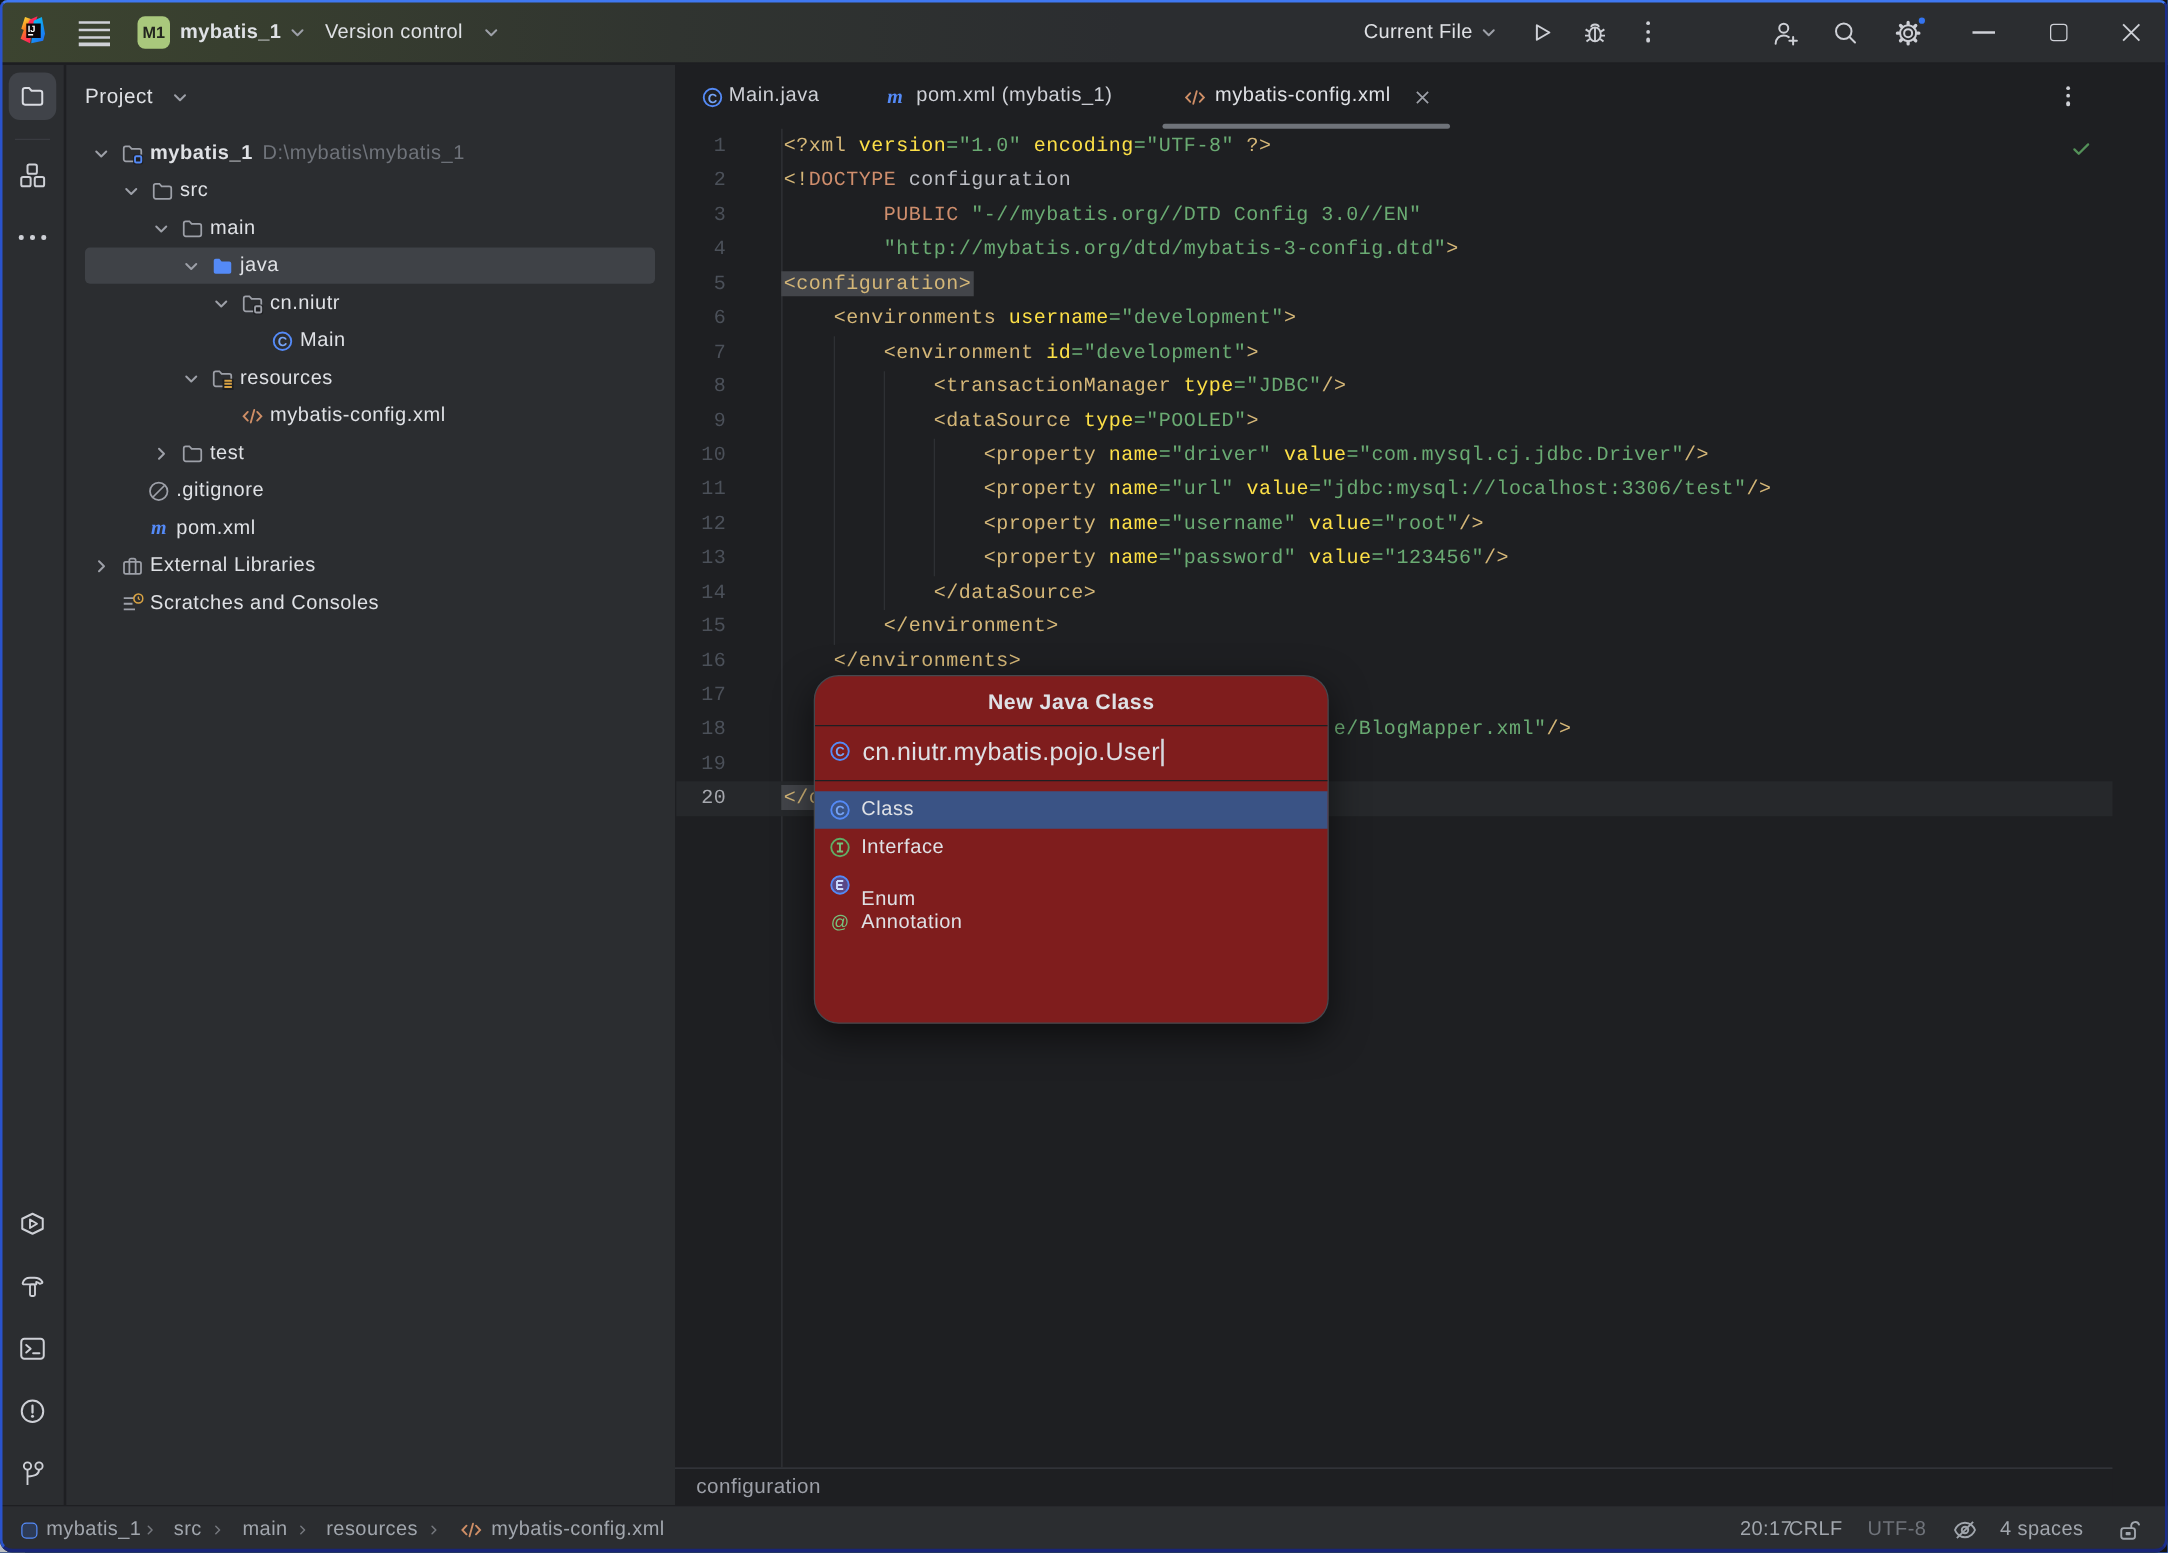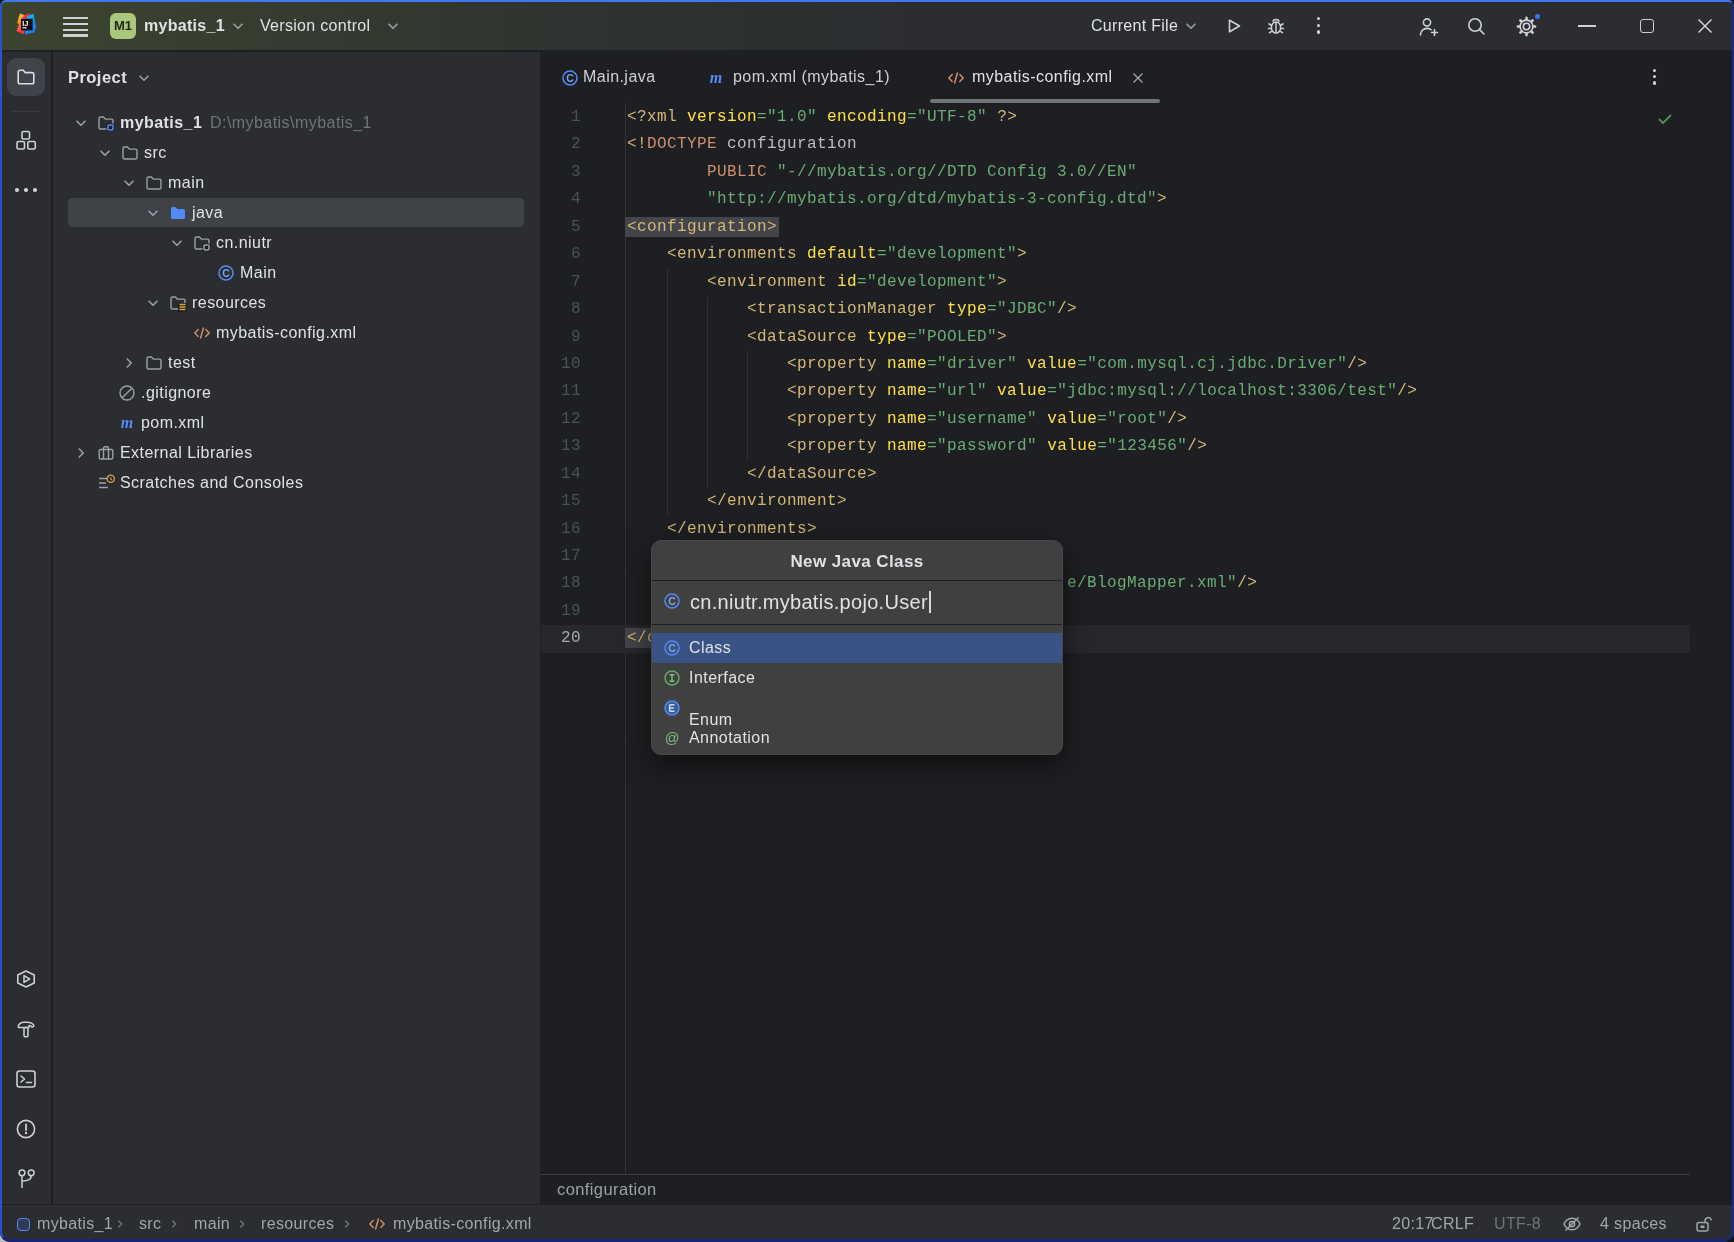--- a/index.html
+++ b/index.html
@@ -21,21 +21,21 @@
 #code .t{color:#d5b778}
 #code .k{color:#cf8e6d}
 #code .s{color:#6aab73}
 #code .a{color:#fde047}
 #code .hl{background:#43454a;padding:1px 2px;margin:0 -2px}
 .guide{position:absolute;width:1px;background:#2e3034;z-index:3}
 .treetx{position:absolute;font-size:16px;letter-spacing:0.45px;color:#dfe1e5;line-height:20px}
 #crumbbar{position:absolute;left:540px;top:1174px;width:1150px;height:30px;background:#1e1f22;border-top:1px solid #393b40}
 #status{position:absolute;left:0;top:1204px;width:1734px;height:38px;background:#2b2d30;border-top:1px solid #1e1f22}
 .st{position:absolute;top:9px;font-size:16px;letter-spacing:0.35px;color:#a1a6ad;line-height:20px}
-#popup{position:absolute;left:651px;top:540px;width:412px;height:215px;background:#404040;border:1px solid #46484e;border-radius:10px;z-index:50;box-shadow:0 10px 30px rgba(0,0,0,.55)}
+#popup{position:absolute;left:651px;top:540px;width:412px;height:279px;background:#7f1d1d;border:1px solid #46484e;border-radius:20px;z-index:50;box-shadow:0 10px 30px rgba(0,0,0,.55)}
 .ptx{position:absolute;left:37px;top:4px;font-size:16px;letter-spacing:0.45px;color:#dfe1e5;line-height:22px}
 </style></head>
 <body>
 <div id="cornerL"></div>
 <div id="win">
 <svg width="0" height="0" style="position:absolute">
 <defs>
 <symbol id="chevD" viewBox="0 0 16 16">
           <path d="M4 6.2 8 10.2 12 6.2" fill="none" stroke="#9da0a8" stroke-width="1.6" stroke-linecap="round" stroke-linejoin="round"></path>
         </symbol>
@@ -235,21 +235,21 @@
  <svg class="ic" style="left:10px;top:112px" width="24" height="24">
         <use href="#dbI"></use>
       </svg>
  <svg class="ic" style="left:10px;top:158px" width="24" height="24" viewBox="0 0 24 24">
         <g transform="skewX(-8)" transform-origin="12 14">
           <path d="M3.8 20.5V9.7M3.6 12.2a4 4 0 0 1 7.3-2.2M11.1 20.5V10M10.9 12.4a4 4 0 0 1 7.3-2.2M18.4 20.5V10.3" fill="none" stroke="#ced0d6" stroke-width="1.9" stroke-linecap="round"></path>
         </g>
       </svg>
 </div>
 <div id="proj">
- <div class="treetx" style="left:15px;top:15px;font-weight:bold;font-size:16.5px">Project</div>
+ <div class="treetx" style="left:15px;top:15px;font-weight:normal;font-size:16.5px">Project</div>
  <svg class="ic" style="left:83px;top:18px" width="16" height="16">
         <use href="#chevD"></use>
       </svg>
  <div class="abs" style="left:15px;top:146px;width:456px;height:29px;border-radius:4px;background:#3f4247"></div>
  <svg class="ic" style="left:20px;top:63px" width="16" height="16">
         <use href="#chevD"></use>
       </svg>
  <svg class="ic" style="left:44px;top:62px" width="18" height="18">
         <use href="#folderRoot"></use>
       </svg>
@@ -368,21 +368,21 @@
   16
   17
   18
   19
 <span style="color:#a6a8ae">  20</span></pre>
 <pre id="code"><span class="t">&lt;?xml</span> <span class="a">version</span><span class="s">="1.0"</span> <span class="a">encoding</span><span class="s">="UTF-8"</span> <span class="t">?&gt;</span>
 <span class="t">&lt;!</span><span class="k">DOCTYPE</span> configuration
         <span class="k">PUBLIC</span> <span class="s">"-//mybatis.org//DTD Config 3.0//EN"</span>
         <span class="s">"http://mybatis.org/dtd/mybatis-3-config.dtd"</span><span class="t">&gt;</span>
 <span class="hl"><span class="t">&lt;configuration&gt;</span></span>
-    <span class="t">&lt;environments</span> <span class="a">default</span><span class="s">="development"</span><span class="t">&gt;</span>
+    <span class="t">&lt;environments</span> <span class="a">username</span><span class="s">="development"</span><span class="t">&gt;</span>
         <span class="t">&lt;environment</span> <span class="a">id</span><span class="s">="development"</span><span class="t">&gt;</span>
             <span class="t">&lt;transactionManager</span> <span class="a">type</span><span class="s">="JDBC"</span><span class="t">/&gt;</span>
             <span class="t">&lt;dataSource</span> <span class="a">type</span><span class="s">="POOLED"</span><span class="t">&gt;</span>
                 <span class="t">&lt;property</span> <span class="a">name</span><span class="s">="driver"</span> <span class="a">value</span><span class="s">="com.mysql.cj.jdbc.Driver"</span><span class="t">/&gt;</span>
                 <span class="t">&lt;property</span> <span class="a">name</span><span class="s">="url"</span> <span class="a">value</span><span class="s">="jdbc:mysql://localhost:3306/test"</span><span class="t">/&gt;</span>
                 <span class="t">&lt;property</span> <span class="a">name</span><span class="s">="username"</span> <span class="a">value</span><span class="s">="root"</span><span class="t">/&gt;</span>
                 <span class="t">&lt;property</span> <span class="a">name</span><span class="s">="password"</span> <span class="a">value</span><span class="s">="123456"</span><span class="t">/&gt;</span>
             <span class="t">&lt;/dataSource&gt;</span>
         <span class="t">&lt;/environment&gt;</span>
     <span class="t">&lt;/environments&gt;</span>

